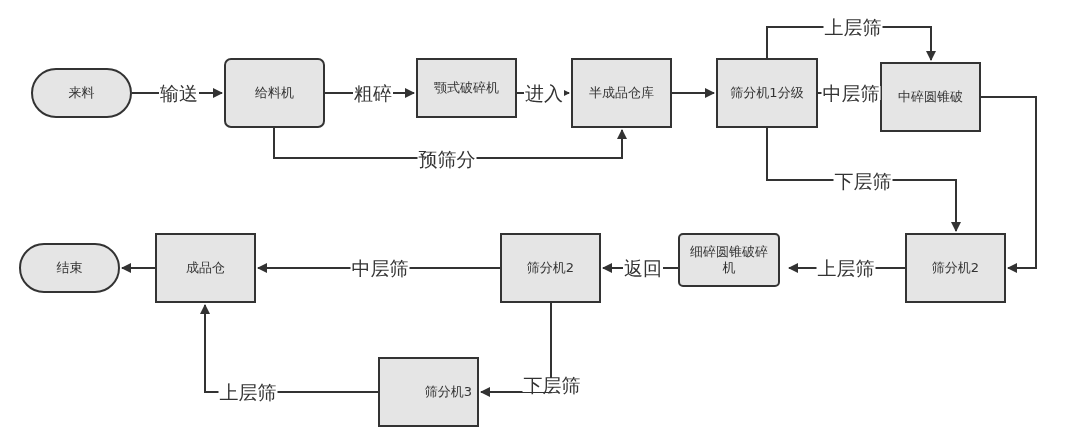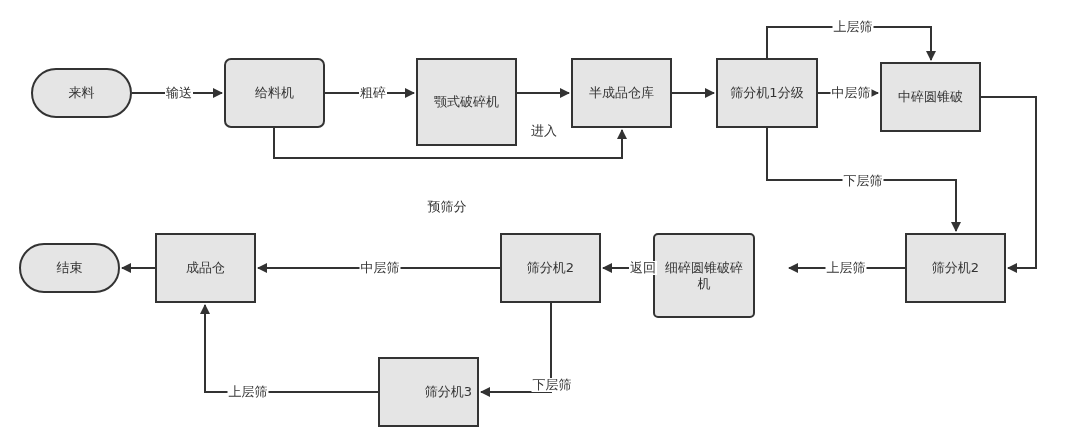--- a/index.html
+++ b/index.html
@@ -4,21 +4,21 @@
   <style>
     html, body { margin: 0; padding: 0; background: #ffffff; }
     body { width: 1087px; height: 433px; position: relative; overflow: hidden;
            font-family: "DejaVu Sans", "Liberation Sans", sans-serif; }
     svg { position: absolute; left: 0; top: 0; }
     .node { position: absolute; box-sizing: border-box; border: 2px solid #333333;
             background: #e5e5e5; display: flex; align-items: center; justify-content: center;
             text-align: center; font-size: 13px; color: #333333; line-height: 16px; }
     .pill { border-radius: 25px; }
     .rounded { border-radius: 5px; }
-    .elabel { position: absolute; background: #ffffff; font-size: 13px; color: #333333;
+    .elabel { position: absolute; background: #ffffff; font-size: 19px; color: #333333;
               line-height: 14px; padding: 0 1px; white-space: nowrap; transform: translate(-50%, -50%); }
   </style>
 </head>
 <body>
 
 <svg width="1087" height="433">
   <defs>
     <marker id="arr" markerWidth="10" markerHeight="10" refX="9" refY="5" orient="auto" markerUnits="userSpaceOnUse">
       <path d="M0,0 L10,5 L0,10 z" fill="#333333"></path>
     </marker>
@@ -56,55 +56,55 @@
     <path d="M378,392 L205,392 L205,305" marker-end="url(#arr)"></path>
   </g>
 </svg>
 
 <div class="node pill" style="left:31px;top:68px;width:101px;height:50px;">
   <span>来料</span>
 </div>
 <div class="node" style="left:224px;top:58px;width:101px;height:70px;border-radius:7px;">
   <span>给料机</span>
 </div>
-<div class="node" style="left:416px;top:58px;width:101px;height:88px;">
+<div class="node" style="left:416px;top:58px;width:101px;height:60px;">
   <span>颚式破碎机</span>
 </div>
 <div class="node" style="left:571px;top:58px;width:101px;height:70px;">
   <span>半成品仓库</span>
 </div>
 <div class="node" style="left:716px;top:58px;width:102px;height:70px;">
   <span>筛分机1分级</span>
 </div>
 <div class="node" style="left:880px;top:62px;width:101px;height:70px;">
   <span>中碎圆锥破</span>
 </div>
 <div class="node" style="left:905px;top:233px;width:101px;height:70px;">
   <span>筛分机2</span>
 </div>
-<div class="node rounded" style="left:653px;top:233px;width:102px;height:85px;padding:16px 6px;">
+<div class="node rounded" style="left:678px;top:233px;width:102px;height:54px;padding:16px 6px;">
   <span>细碎圆锥破碎机</span>
 </div>
 <div class="node" style="left:500px;top:233px;width:101px;height:70px;">
   <span>筛分机2</span>
 </div>
 <div class="node" style="left:155px;top:233px;width:101px;height:70px;font-family:Liberation Serif, serif;">
   <span>成品仓</span>
 </div>
 <div class="node pill" style="left:19px;top:243px;width:101px;height:50px;">
   <span>结束</span>
 </div>
 <div class="node" style="left:378px;top:357px;width:101px;height:70px;padding-left:40px;">
   <span>筛分机3</span>
 </div>
 
 <span class="elabel" style="left:179px;top:93px;">输送</span>
 <span class="elabel" style="left:373px;top:93px;">粗碎</span>
-<span class="elabel" style="left:544px;top:93px;margin-top:38px;">进入</span>
-<span class="elabel" style="left:447px;top:159px;margin-top:48px;">预筛分</span>
+<span class="elabel" style="left:544px;top:93px;">进入</span>
+<span class="elabel" style="left:447px;top:159px;">预筛分</span>
 <span class="elabel" style="left:853px;top:27px;">上层筛</span>
 <span class="elabel" style="left:851px;top:93px;">中层筛</span>
 <span class="elabel" style="left:863px;top:181px;">下层筛</span>
 <span class="elabel" style="left:846px;top:268px;">上层筛</span>
 <span class="elabel" style="left:643px;top:268px;">返回</span>
 <span class="elabel" style="left:380px;top:268px;">中层筛</span>
 <span class="elabel" style="left:552px;top:385px;">下层筛</span>
 <span class="elabel" style="left:248px;top:392px;">上层筛</span>
 
 </body></html>

